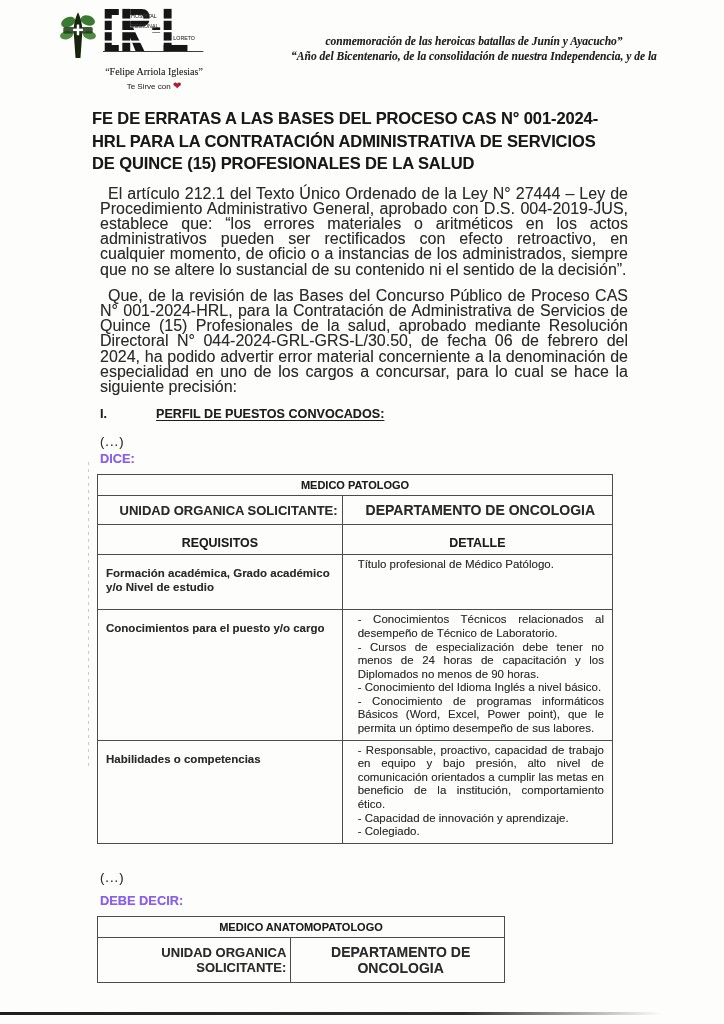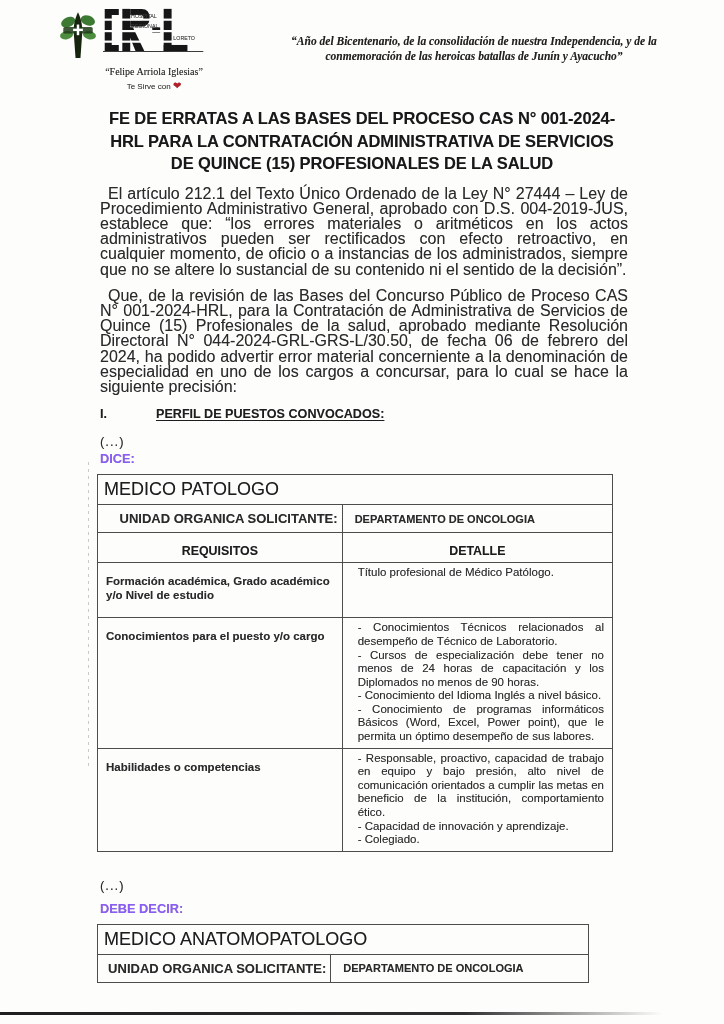--- a/index.html
+++ b/index.html
@@ -15,37 +15,37 @@
   .logotype-col{width:116px;text-align:center;}
   .logo-sub{font-family:"Liberation Serif",serif;font-size:10px;color:#20231f;margin-top:10px;white-space:nowrap;}
   .logo-tag{font-size:8px;color:#3a3a3a;margin-top:3px;}
   .heart{color:#b3202a;font-size:10px;}
   .motto{
     flex:1;margin-top:26px;padding:0 4px 0 28px;text-align:center;
     font-family:"Liberation Serif",serif;font-style:italic;font-weight:bold;
     font-size:11.5px;line-height:15px;color:#23211f;
   }
   
-  .title{margin:16px auto 0;width:540px;text-align:center;font-weight:bold;
+  .title{margin:16px auto 0;width:540px;text-align:left;font-weight:bold;
     font-size:16.5px;line-height:22.5px;color:#181818;letter-spacing:-.1px;}
   
   .para{margin:11px 96px 0 100px;text-align:justify;font-size:16px;line-height:15.2px;text-indent:8px;}
   .section-heading{display:flex;margin:13px 0 0 100px;font-weight:bold;font-size:12.6px;color:#1d1d1d;}
   .section-heading .numeral{width:56px;}
   .section-heading .heading-text{text-decoration:underline;text-underline-offset:2px;}
   .ellipsis{margin:13px 0 0 100px;font-size:13px;letter-spacing:1px;}
   .block-label{margin:2px 0 0 100px;font-weight:bold;font-size:12.8px;color:#8b5cf6;}
   
   table.doc-table{margin:8px 0 0 97px;width:516px;border-collapse:collapse;table-layout:fixed;}
-  table.doc-table.t2{width:492px;margin-top:8px;}
+  table.doc-table.t2{width:408px;margin-top:8px;}
   .doc-table th,.doc-table td{border:1px solid #4c4c4c;}
   col.c1{width:47.5%;}col.c2{width:52.5%;}
-  .t-title{padding:4px 6px;font-size:18px;font-weight:normal;text-align:left;color:#1c1c1c;}
+  .t-title{padding:4px 6px;font-size:11px;font-weight:bold;text-align:center;color:#1c1c1c;}
   .unidad-l{padding:6px 4px;text-align:right;font-weight:bold;font-size:13px;}
-  .unidad-v{padding:6px 6px 6px 12px;font-weight:bold;font-size:11px;text-align:left;}
+  .unidad-v{padding:6px 6px 6px 12px;font-weight:bold;font-size:14px;text-align:center;}
   .colh{padding:11px 6px 4px;font-size:12.4px;font-weight:bold;text-align:center;color:#1c1c1c;}
   .req{padding:12px 10px 4px 8px;font-weight:bold;font-size:11.5px;line-height:13.6px;vertical-align:top;text-align:left;}
   .det{padding:3px 8px 4px 15px;font-size:11.5px;line-height:13.6px;vertical-align:top;text-align:justify;}
   tr.row-formacion .req,tr.row-formacion .det{padding-bottom:15px;}
   
   .scan-line-bottom{position:absolute;left:0;top:1012px;width:662px;height:3px;
     background:linear-gradient(to right,#1f1f1f 0%,#2e2e2e 70%,rgba(70,70,70,0) 100%);}
   .scan-line-left{position:absolute;left:88px;top:462px;width:1px;height:308px;
     background:repeating-linear-gradient(to bottom,rgba(0,0,0,.2) 0 3px,rgba(0,0,0,0) 3px 7px);}
 </style>
@@ -84,22 +84,22 @@
           <rect x="2" y="49" width="114" height="1.5" fill="#222222"></rect>
         </svg>
         <div class="logo-sub">“Felipe Arriola Iglesias”</div>
         <div class="logo-tag">
           <span>Te Sirve con</span>
           <span class="heart">❤</span>
         </div>
       </div>
     </div>
     <div class="motto">
+      <div>conmemoración de las heroicas batallas de Junín y Ayacucho”</div>
       <div>“Año del Bicentenario, de la consolidación de nuestra Independencia, y de la</div>
-      <div>conmemoración de las heroicas batallas de Junín y Ayacucho”</div>
     </div>
   </div>
 
   <div class="title">
     <div>FE DE ERRATAS A LAS BASES DEL PROCESO CAS N° 001-2024-</div>
     <div>HRL PARA LA CONTRATACIÓN ADMINISTRATIVA DE SERVICIOS</div>
     <div>DE QUINCE (15) PROFESIONALES DE LA SALUD</div>
   </div>
 
   <p class="para">El artículo 212.1 del Texto Único Ordenado de la Ley N° 27444 – Ley de Procedimiento Administrativo General, aprobado con D.S. 004-2019-JUS, establece que: “los errores materiales o aritméticos en los actos administrativos pueden ser rectificados con efecto retroactivo, en cualquier momento, de oficio o a instancias de los administrados, siempre que no se altere lo sustancial de su contenido ni el sentido de la decisión”.</p>

